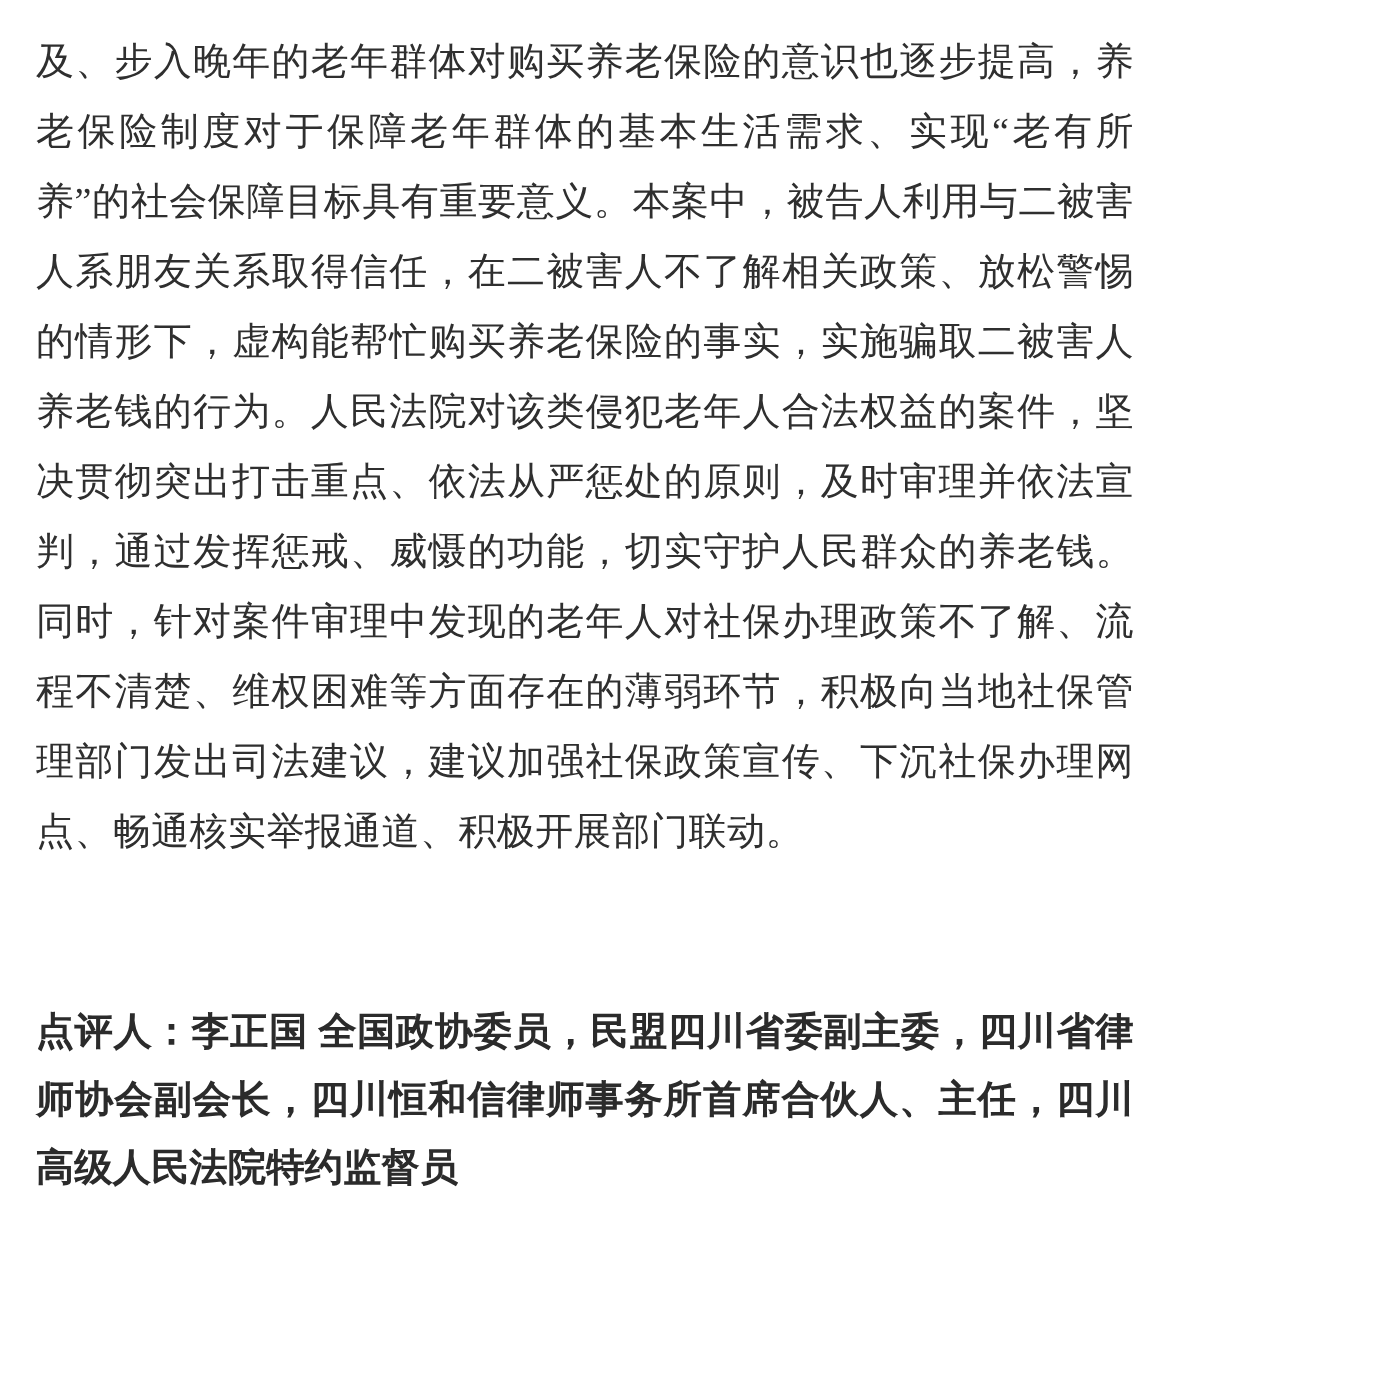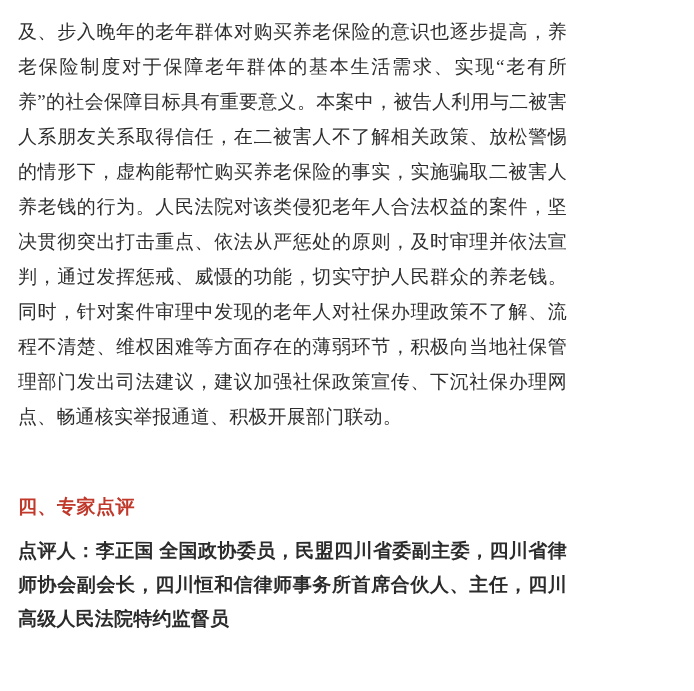--- a/index.html
+++ b/index.html
@@ -65,18 +65,17 @@
 <div class="page">
   <div class="spacer-top"></div>
 
   <p class="para para-body">及、步入晚年的老年群体对购买养老保险的意识也逐步提高，养老保险制度对于保障老年群体的基本生活需求、实现“老有所养”的社会保障目标具有重要意义。本案中，被告人利用与二被害人系朋友关系取得信任，在二被害人不了解相关政策、放松警惕的情形下，虚构能帮忙购买养老保险的事实，实施骗取二被害人养老钱的行为。人民法院对该类侵犯老年人合法权益的案件，坚决贯彻突出打击重点、依法从严惩处的原则，及时审理并依法宣判，通过发挥惩戒、威慑的功能，切实守护人民群众的养老钱。同时，针对案件审理中发现的老年人对社保办理政策不了解、流程不清楚、维权困难等方面存在的薄弱环节，积极向当地社保管理部门发出司法建议，建议加强社保政策宣传、下沉社保办理网点、畅通核实举报通道、积极开展部门联动。</p>
 
   <div class="gap-lg"></div>
 
 
   <div class="gap-lg"></div>
 
-  <p class="section-title">四、专家点评</p>
 
   <div class="gap-sm"></div>
 
   <p class="expert-line">点评人：李正国  全国政协委员，民盟四川省委副主委，四川省律师协会副会长，四川恒和信律师事务所首席合伙人、主任，四川高级人民法院特约监督员</p>
 </div>
 
 </body></html>

